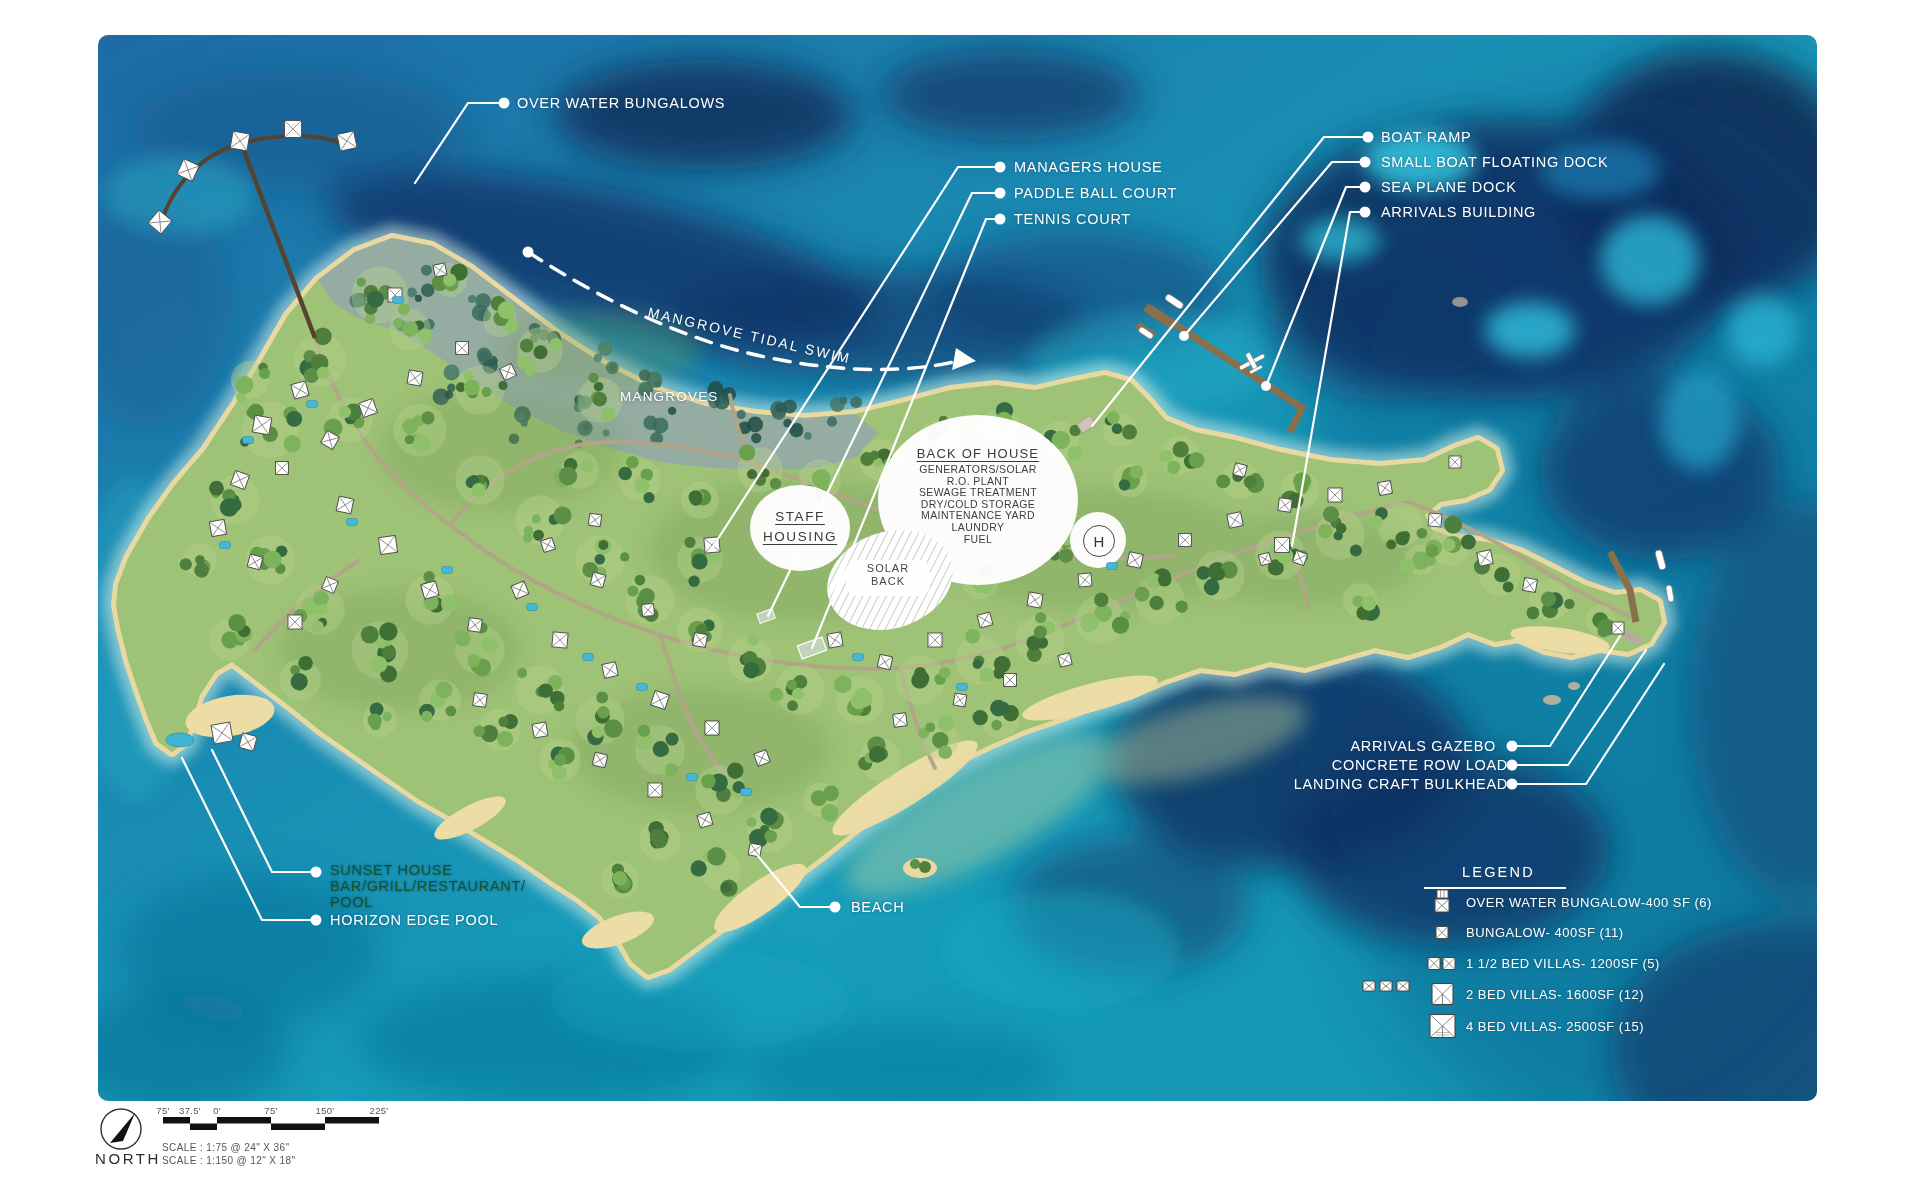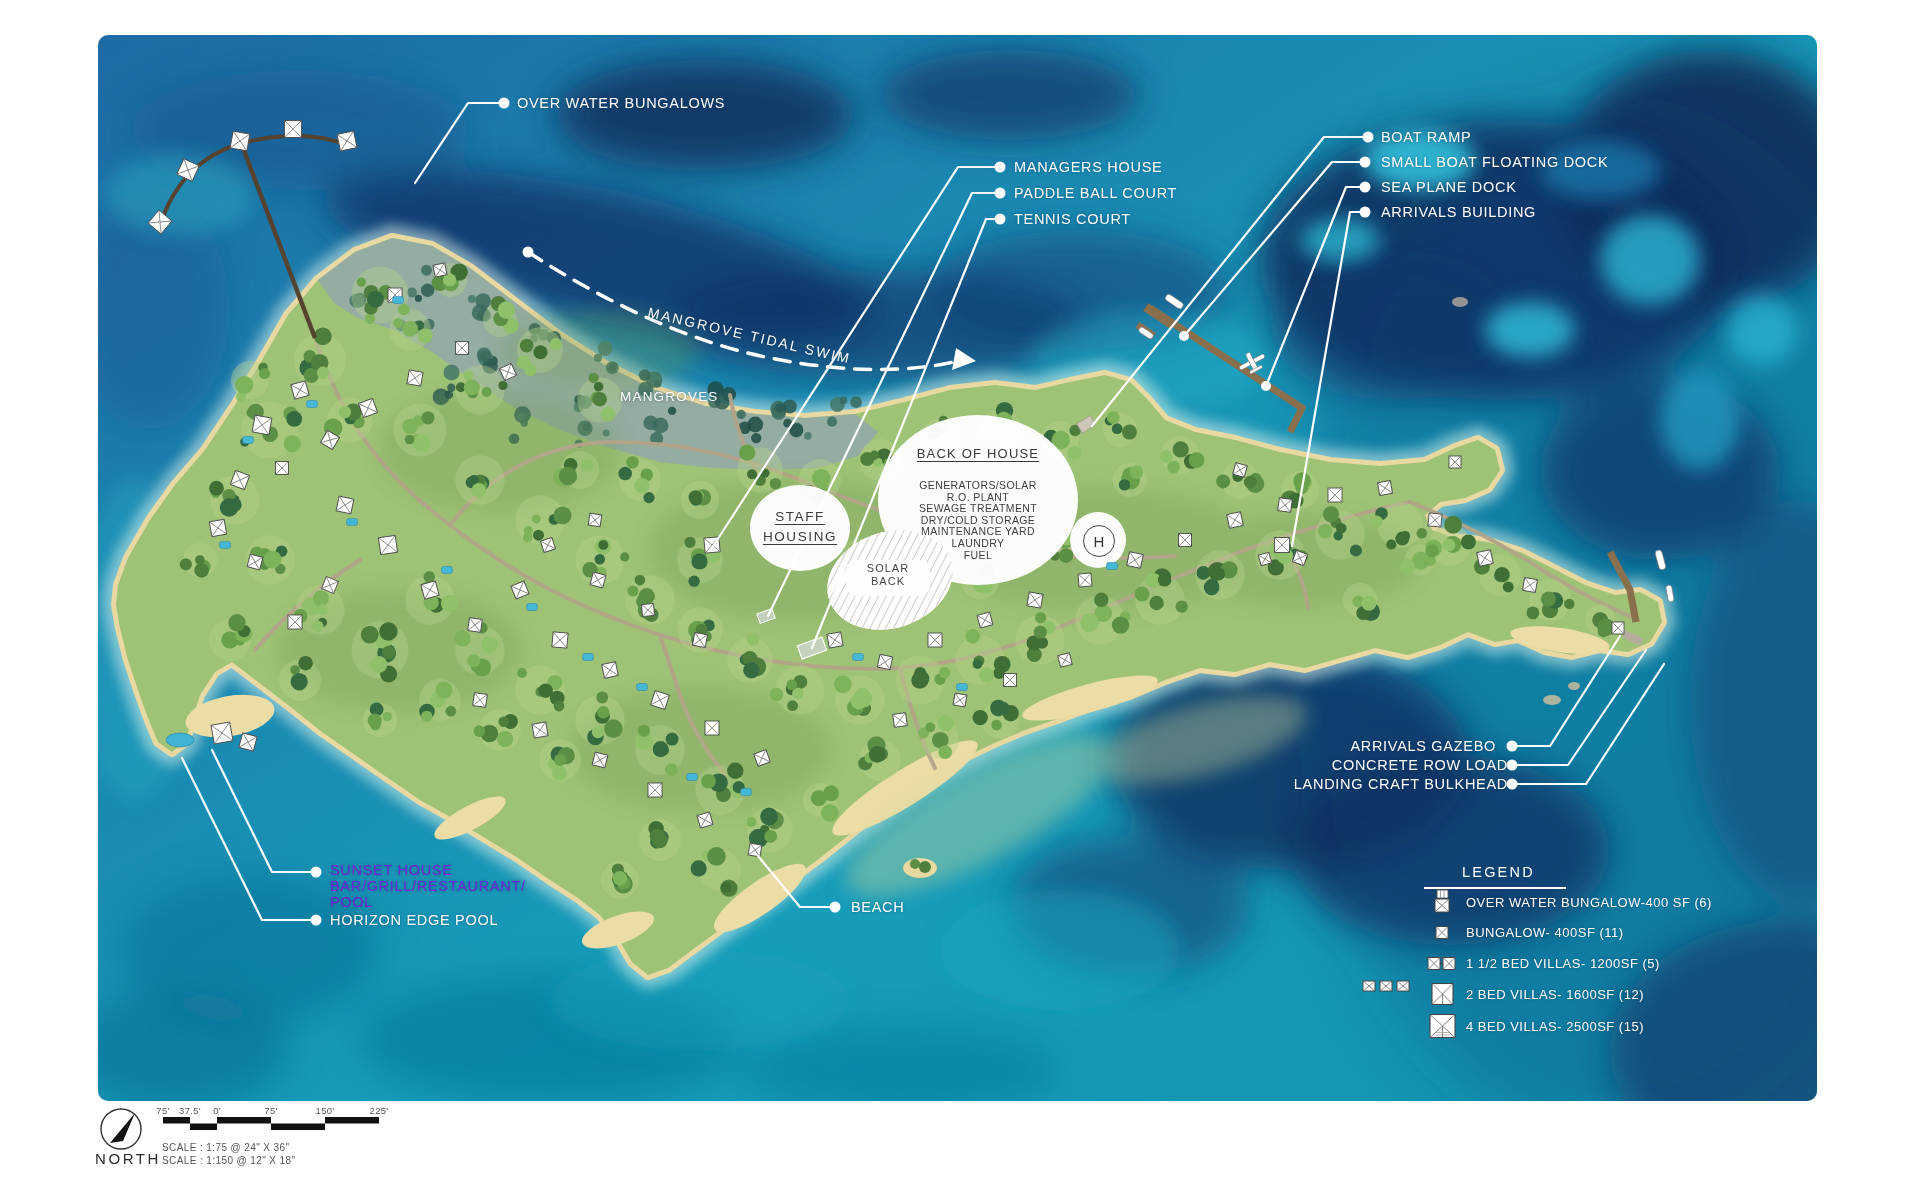--- a/index.html
+++ b/index.html
@@ -1,28 +1,28 @@
 <!DOCTYPE html>
 <html><head>
 <meta charset="utf-8">
 <style>
   html,body{margin:0;padding:0;background:#ffffff;width:1920px;height:1200px;overflow:hidden;}
   .page{position:relative;width:1920px;height:1046px;font-family:"Liberation Sans",sans-serif;}
   .art{position:absolute;left:0;top:0;}
   .lbl{position:absolute;color:#fff;font-size:14.5px;letter-spacing:.7px;white-space:nowrap;
        transform:translateY(-50%);text-shadow:0 0 3px rgba(0,40,70,.45);}
   .lbl.ralign{text-align:right;transform:translateY(-50%);}
-  .lbl-block{position:absolute;color:#6d28d9;font-size:14.5px;letter-spacing:.7px;line-height:16px;
+  .lbl-block{position:absolute;color:#14532d;font-size:14.5px;letter-spacing:.7px;line-height:16px;
        text-shadow:0 0 3px rgba(0,40,70,.45);}
   .rot{transform:translateY(-50%) rotate(13deg);transform-origin:0 50%;letter-spacing:2.2px;font-size:14px;}
   .area{position:absolute;color:#3a3a3a;text-align:center;}
   .staff{left:740px;top:507px;width:120px;font-size:13.5px;letter-spacing:1.6px;line-height:20px;}
   .staff span{text-decoration:underline;text-underline-offset:3px;margin-top:20px;}
   .boh{left:868px;top:446px;width:220px;}
-  .boh .t{font-size:13px;letter-spacing:1.2px;text-decoration:underline;text-underline-offset:3px;margin-bottom:19px;}
+  .boh .t{font-size:13px;letter-spacing:1.2px;text-decoration:underline;text-underline-offset:3px;margin-bottom:3px;}
   .boh .i{font-size:10.5px;line-height:11.6px;letter-spacing:.4px;color:#3d3d3d;}
   .solar{left:838px;top:562px;width:100px;font-size:11px;letter-spacing:1px;line-height:13px;color:#444;}
   .heli{position:absolute;left:1083px;top:525px;width:30px;height:30px;border:1.6px solid #444;border-radius:50%;
         display:flex;align-items:center;justify-content:center;font-size:15px;color:#333;}
   .legend{position:absolute;left:1418px;top:860px;width:320px;color:#fff;}
   .legend .lt{position:absolute;left:44px;top:4px;font-size:14.5px;letter-spacing:2.2px;}
   .legend .lu{position:absolute;left:6px;top:27px;width:142px;height:1.5px;background:#fff;}
   .lrow{position:absolute;left:0;display:flex;align-items:center;transform:translateY(-50%);}
   .lico{width:48px;display:flex;justify-content:center;align-items:center;}
   .llab{font-size:13px;letter-spacing:.5px;white-space:nowrap;text-shadow:0 0 3px rgba(0,40,70,.4);}

